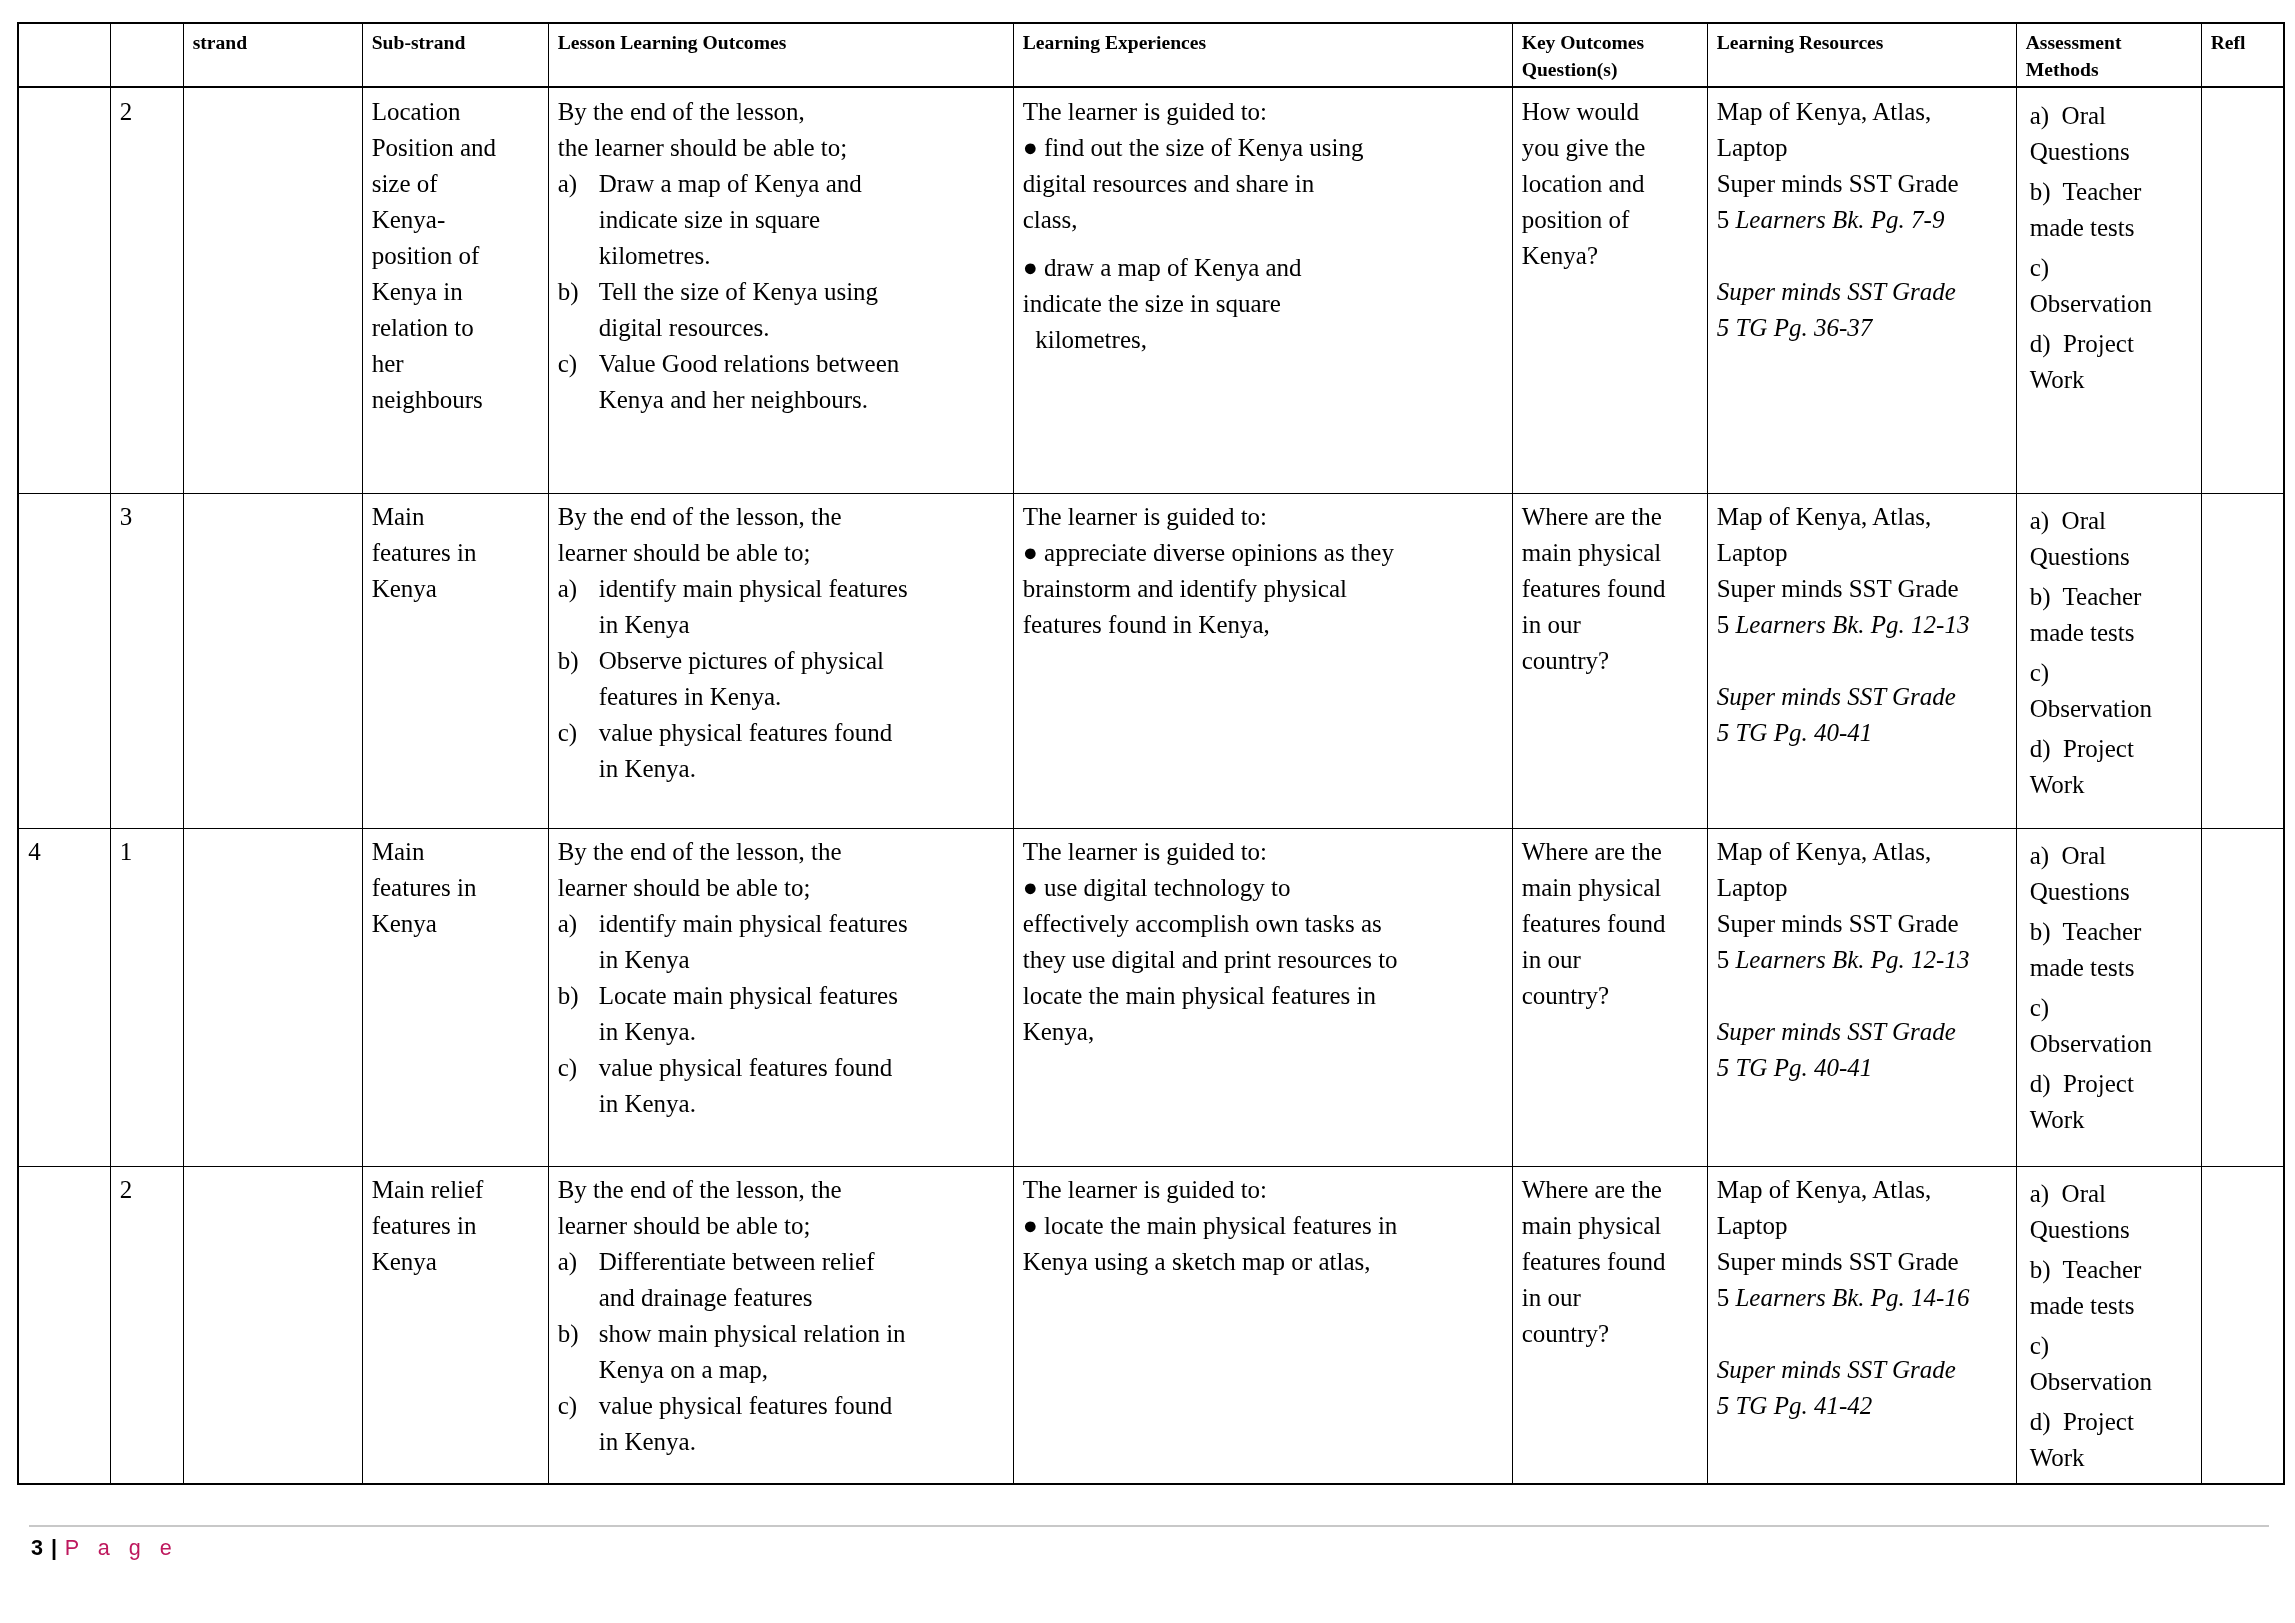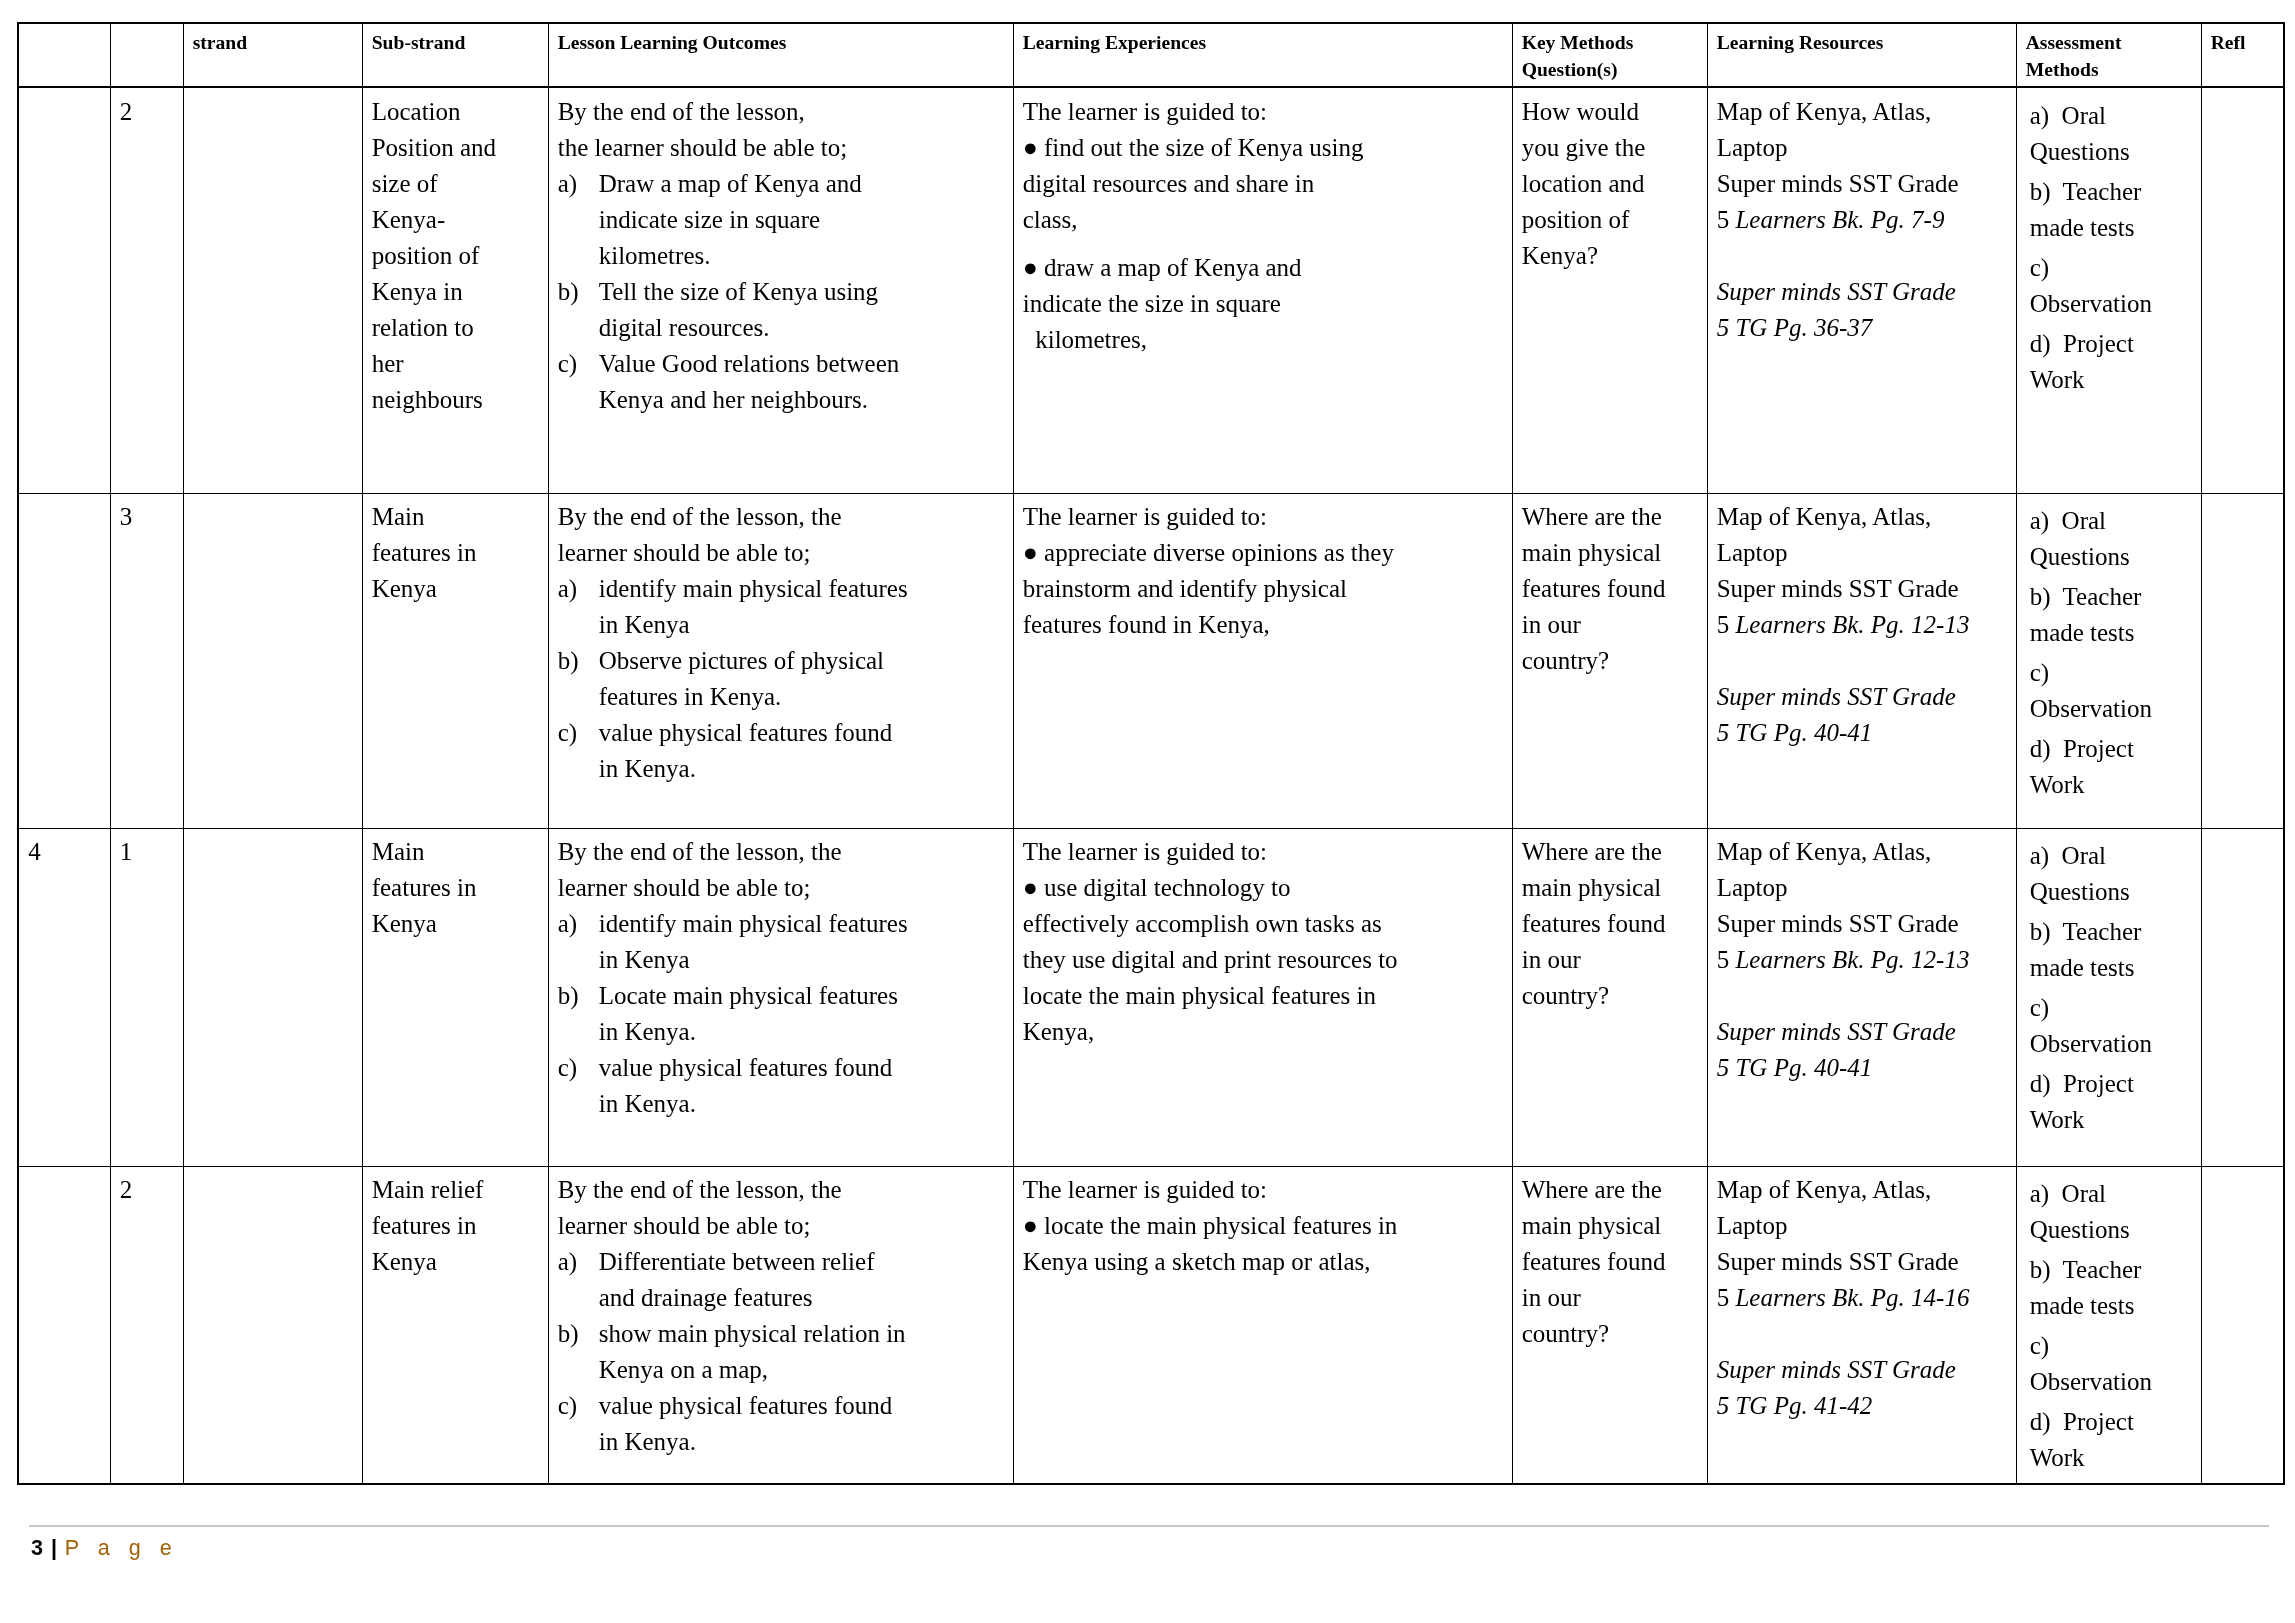--- a/index.html
+++ b/index.html
@@ -71,21 +71,21 @@
   }
   .footer-text {
     position: absolute;
     left: 31px; top: 1535px;
     font-family: "Liberation Sans", sans-serif;
     font-size: 21.6px;
     color: #000;
   }
   .fnum { font-weight: bold; }
   .fsep { font-weight: bold; margin: 0 7.9px; }
-  .flabel { color: #a16207; letter-spacing: 6.5px; }
+  .flabel { color: #be185d; letter-spacing: 6.5px; }
 </style>
 </head>
 <body>
 
 <table class="sched">
   <colgroup>
     <col style="width:92px">
       <col style="width:73px">
       <col style="width:179px">
     <col style="width:186px">
@@ -110,21 +110,21 @@
       <th>
           <div class="pre">Sub-strand</div>
         </th>
       <th>
           <div class="pre">Lesson Learning Outcomes</div>
         </th>
       <th>
           <div class="pre">Learning Experiences</div>
         </th>
       <th>
-          <div class="pre">Key Methods
+          <div class="pre">Key Outcomes
 Question(s)</div>
         </th>
       <th>
           <div class="pre">Learning Resources</div>
         </th>
       <th>
           <div class="pre">Assessment
 Methods</div>
         </th>
       <th>

